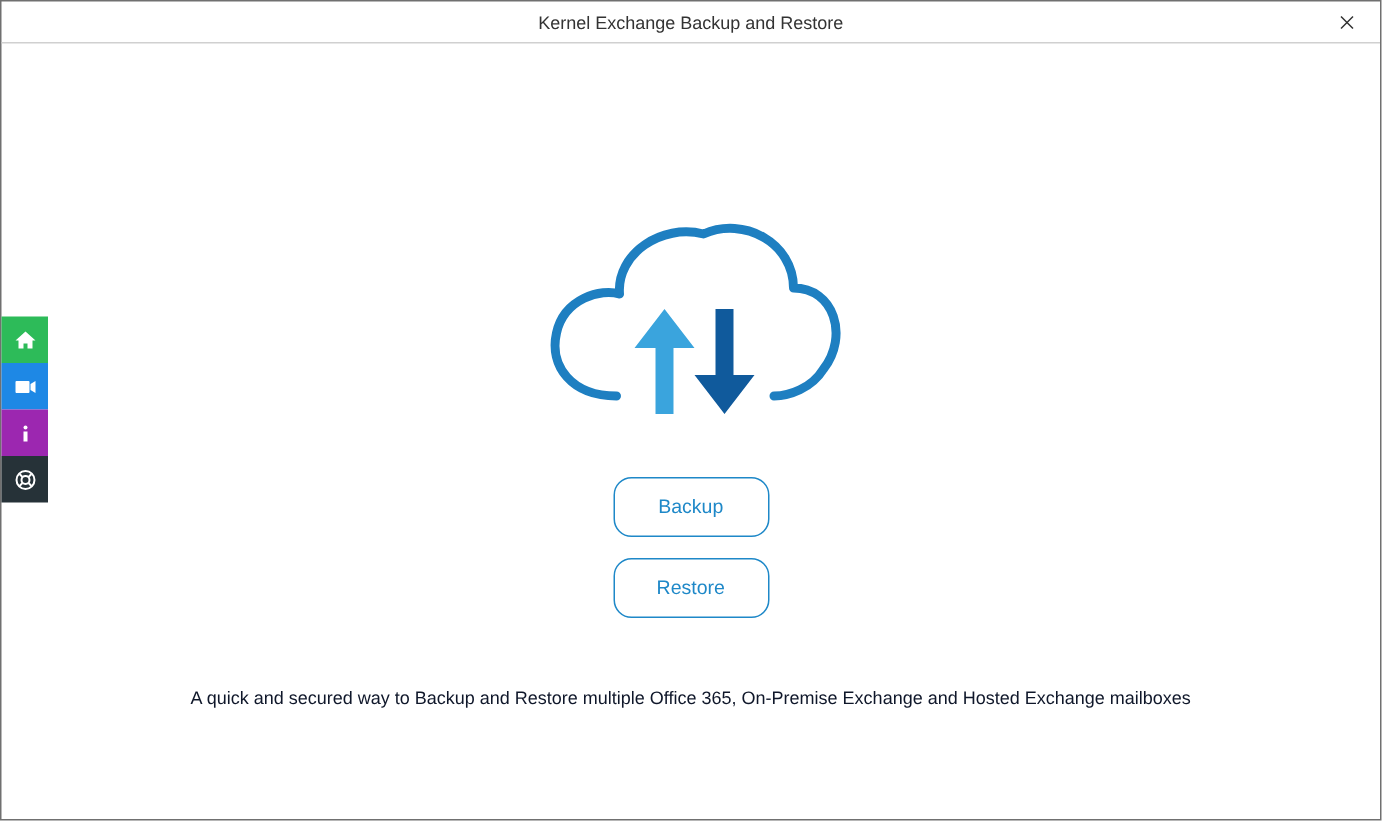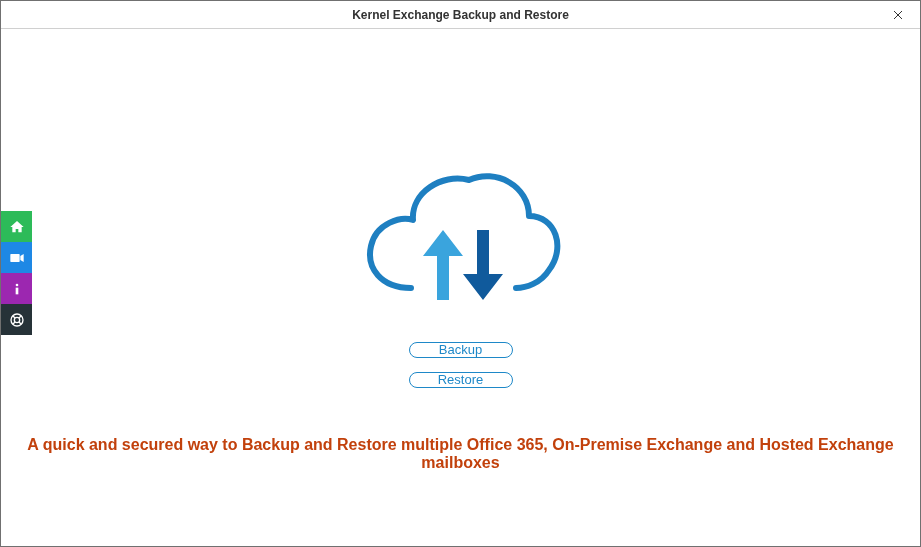--- a/index.html
+++ b/index.html
@@ -12,21 +12,21 @@
     position: relative;
   }
   .titlebar {
     height: 28px;
     border-bottom: 1px solid #d0d0d0;
     display: flex; align-items: center; justify-content: center;
     position: relative;
     font-size: 12px;
     color: #333;
   }
-  .titlebar .title { font-weight: 700; }
+  .titlebar .title { font-weight: 400; }
   .close-btn {
     position: absolute; right: 0; top: 0;
     width: 44px; height: 27px;
     display: flex; align-items: center; justify-content: center;
     color: #333;
     cursor: pointer;
   }
   .close-btn svg { width: 10px; height: 10px; }
   .content {
     flex: 1;
@@ -50,38 +50,38 @@
   .sb-video { background: #1e88e5; }
   .sb-info { background: #9c27b0; }
   .sb-help { background: #263238; }
   .cloud-block {
     display: flex; flex-direction: column; align-items: center;
     margin-top: -30px;
   }
   .cloud-icon { width: 220px; height: 170px; }
   .btn-pill {
     margin-top: 14px;
-    width: 104px; height: 16px;
+    width: 104px; height: 40px;
     border: 1px solid #1e88c8;
     border-radius: 12px;
     background: #fff;
     color: #1e88c8;
     font-size: 13px;
     display: flex; align-items: center; justify-content: center;
     cursor: pointer;
   }
   .btn-pill + .btn-pill { }
   .tagline {
     position: absolute;
     bottom: 74px;
     left: 0; right: 0;
     text-align: center;
-    font-size: 16px;
-    font-weight: 700;
-    color: #c2410c;
+    font-size: 12px;
+    font-weight: 400;
+    color: #0f172a;
   }
 </style>
 </head>
 <body>
 
 <div class="window">
   <div class="titlebar">
     <span class="title">Kernel Exchange Backup and Restore</span>
     <div class="close-btn">
       <svg viewBox="0 0 10 10">

